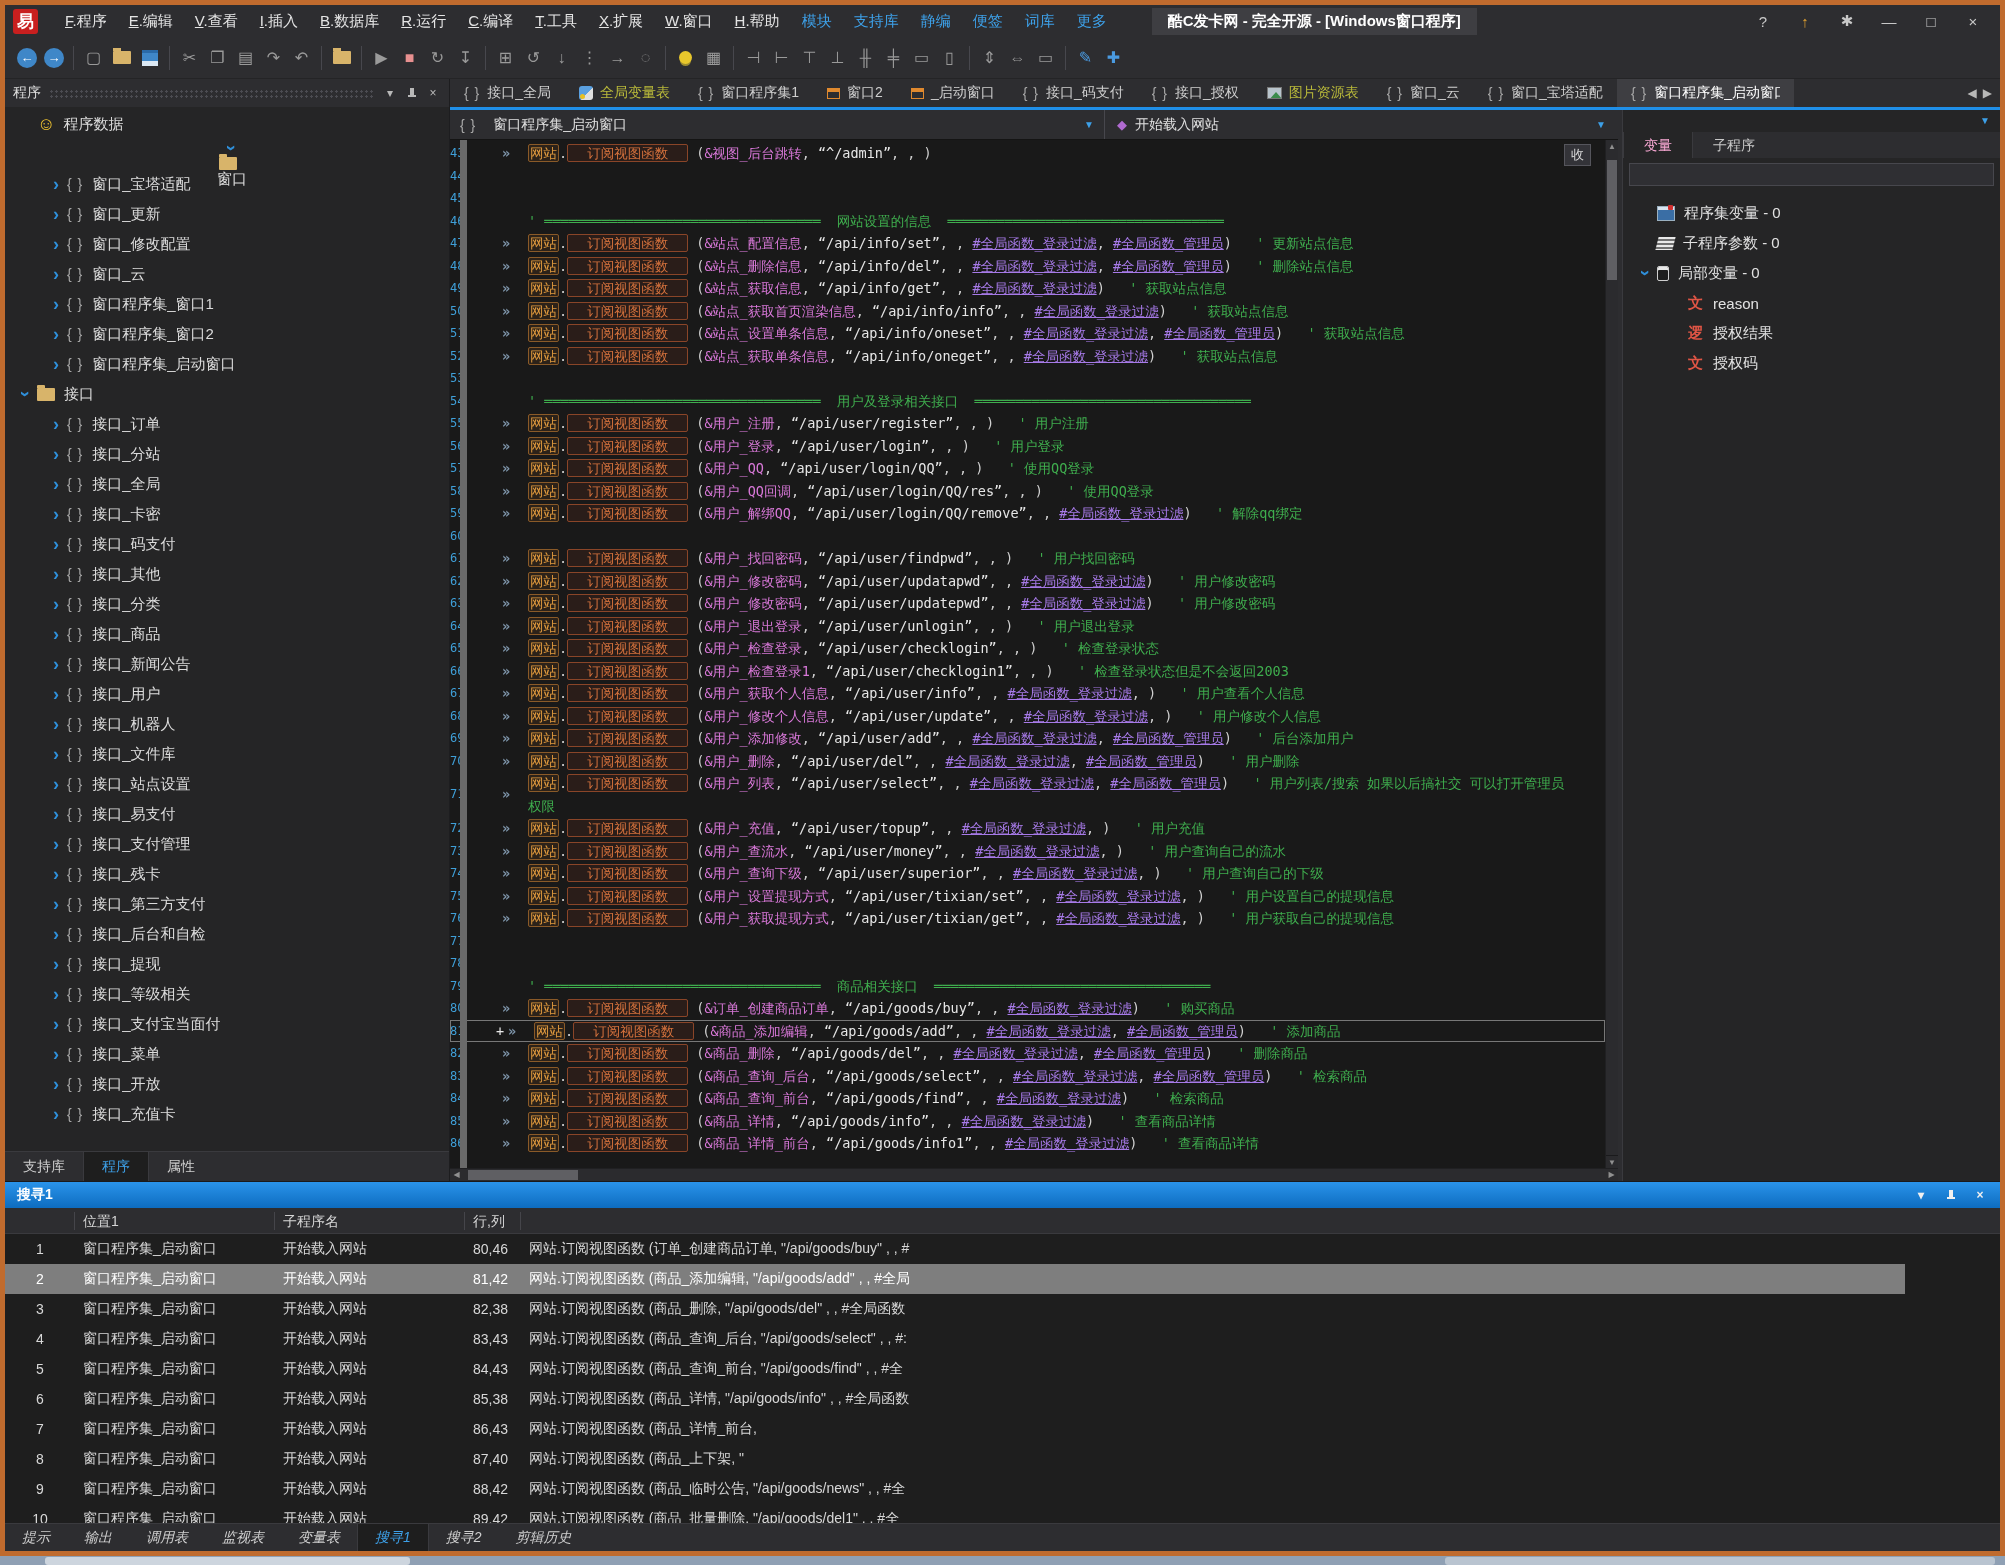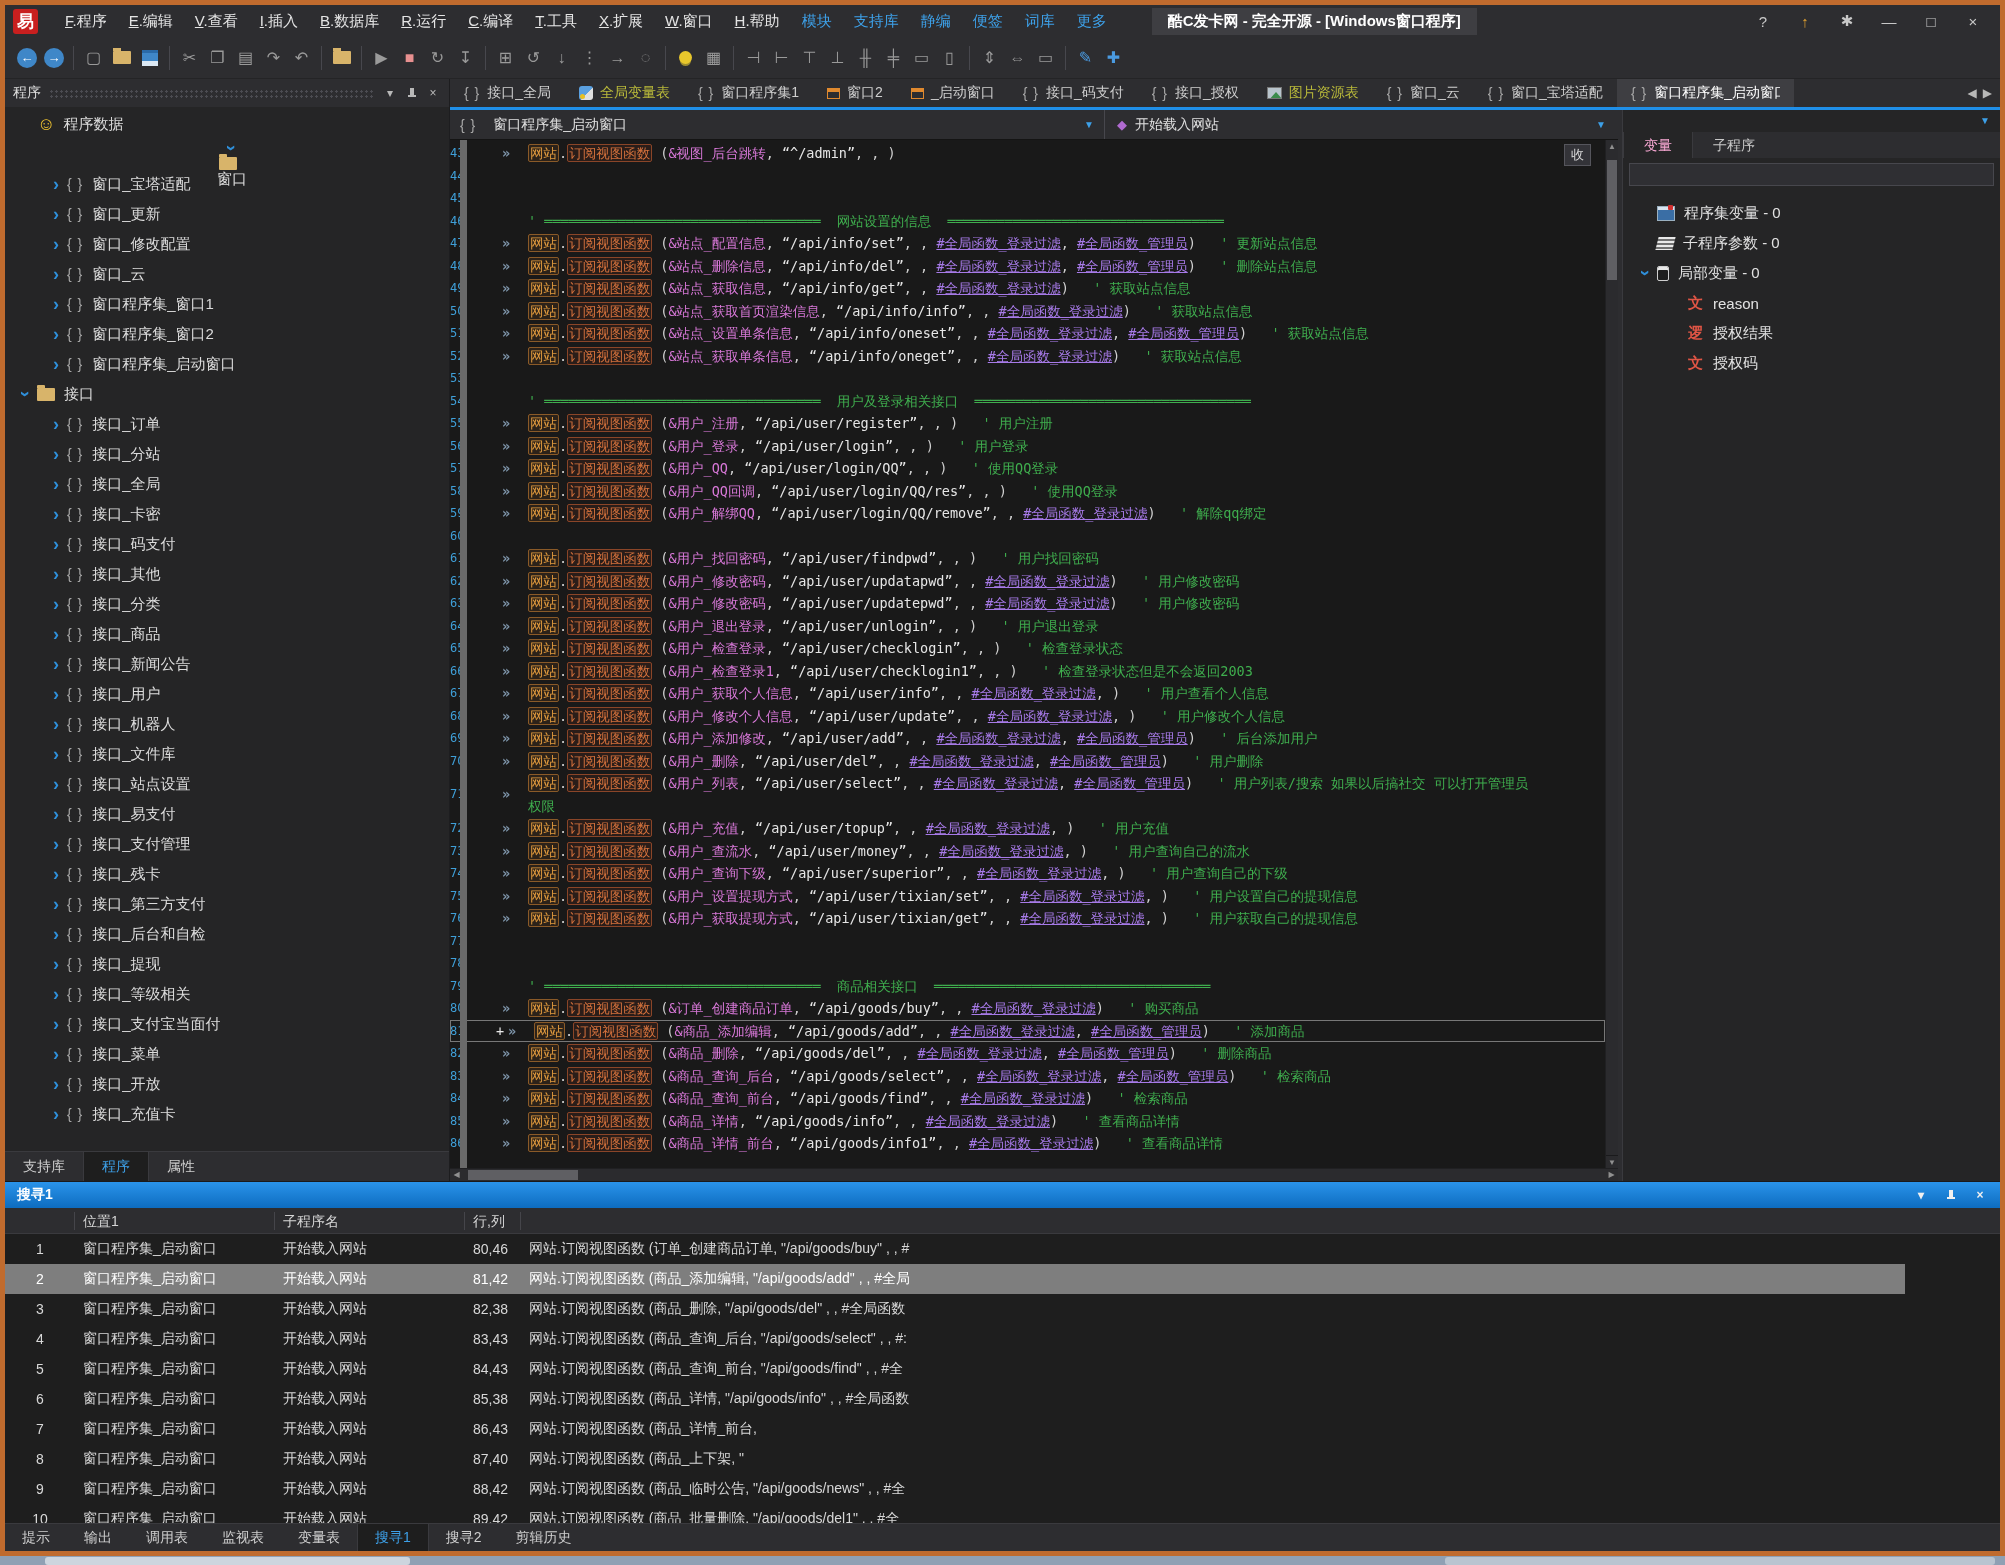--- a/index.html
+++ b/index.html
@@ -86,21 +86,21 @@
   .collapse-btn { position:absolute; top:4px; right:14px; background:#333338; color:#d8d8d8; border:1px solid #55555c; font-size:13px; padding:1px 6px; z-index:3; font-family:inherit; }
   .cl { display:flex; height:22.5px; line-height:22.5px; white-space:pre; }
   .cl.wrap { height:45px; }
   .cl.wrap .ln, .cl.wrap .ar { line-height:45px; }
   .cl.cur { outline:1px solid #777; outline-offset:-1px; }
   .ln { width:52px; flex:0 0 auto; text-align:left; padding-right:10px; color:#3f9fd8; font-size:12px; }
   .plus { width:12px; flex:0 0 auto; color:#e8e8e8; margin-left:-6px; }
   .ar { width:26px; flex:0 0 auto; color:#7e95aa; font-weight:bold; }
   .cdwrap { min-width:0; }
   .k1 { color:#e09a3e; border:1px solid #8a5a28; border-radius:2px; background:rgba(160,90,30,.14); padding:0 1px; }
-  .k2 { color:#d4713c; border:1px solid #8a4528; border-radius:2px; background:rgba(150,60,30,.14); padding:0 1px; }
+  .k2 { color:#d4713c; border:1px solid #8a4528; border-radius:2px; background:rgba(150,60,30,.14); padding:0 19px; }
   .pr { color:#d878d8; }
   .s  { color:#e6e6e6; }
   .f  { color:#a77ae8; text-decoration:underline; }
   .c  { color:#3fae4e; }
   .w  { color:#d0d0d0; }
 
   .hscroll { height:13px; flex:0 0 auto; background:#2b2b2e; position:relative; border-top:1px solid #202022; }
   .hscroll .sb-arrow { position:absolute; top:0; width:13px; height:12px; color:#909090; font-size:8px; text-align:center; line-height:12px; }
   .hscroll .left { left:0; } .hscroll .right { right:0; }
   .hscroll .thumb { position:absolute; left:18px; top:1px; width:110px; height:10px; background:#5f5f63; }
@@ -138,21 +138,21 @@
   .bp-thead > div { border-right:1px solid #45454a; height:18px; line-height:18px; padding-left:8px; }
   .bp-row { display:flex; height:30px; align-items:center; color:#d8d8d8; font-size:14px; width:1900px; }
   .bp-row.selected { background:#7e7e7e; color:#fff; }
   .bc0 { width:70px; flex:0 0 auto; text-align:center; }
   .bc1 { width:200px; flex:0 0 auto; padding-left:8px; }
   .bc2 { width:190px; flex:0 0 auto; padding-left:8px; }
   .bc3 { width:56px; flex:0 0 auto; padding-left:8px; white-space:nowrap; }
   .bc4 { flex:1 1 auto; padding-left:8px; white-space:nowrap; overflow:hidden; min-width:0; }
   .bp-thead .bc4 { border-right:none; }
   .bp-tabs { height:28px; flex:0 0 auto; background:#2d2d30; border-top:1px solid #3a3a3e; display:flex; }
-  .bp-tab { padding:0 17px; line-height:27px; font-size:14px; color:#cfcfcf; }
+  .bp-tab { padding:0 17px; line-height:27px; font-size:14px; color:#cfcfcf;font-style:italic; }
   .bp-tab.active { background:#1e1e1e; color:#3da0e8; border-left:1px solid #3a3a3e; border-right:1px solid #3a3a3e; }
 </style>
 </head>
 <body>
 
 <div class="window">
   <div class="menubar">
     <div class="logo">易</div>
     <div id="menu-items">
         <span class="menu-item"><u>F</u>.程序</span>

